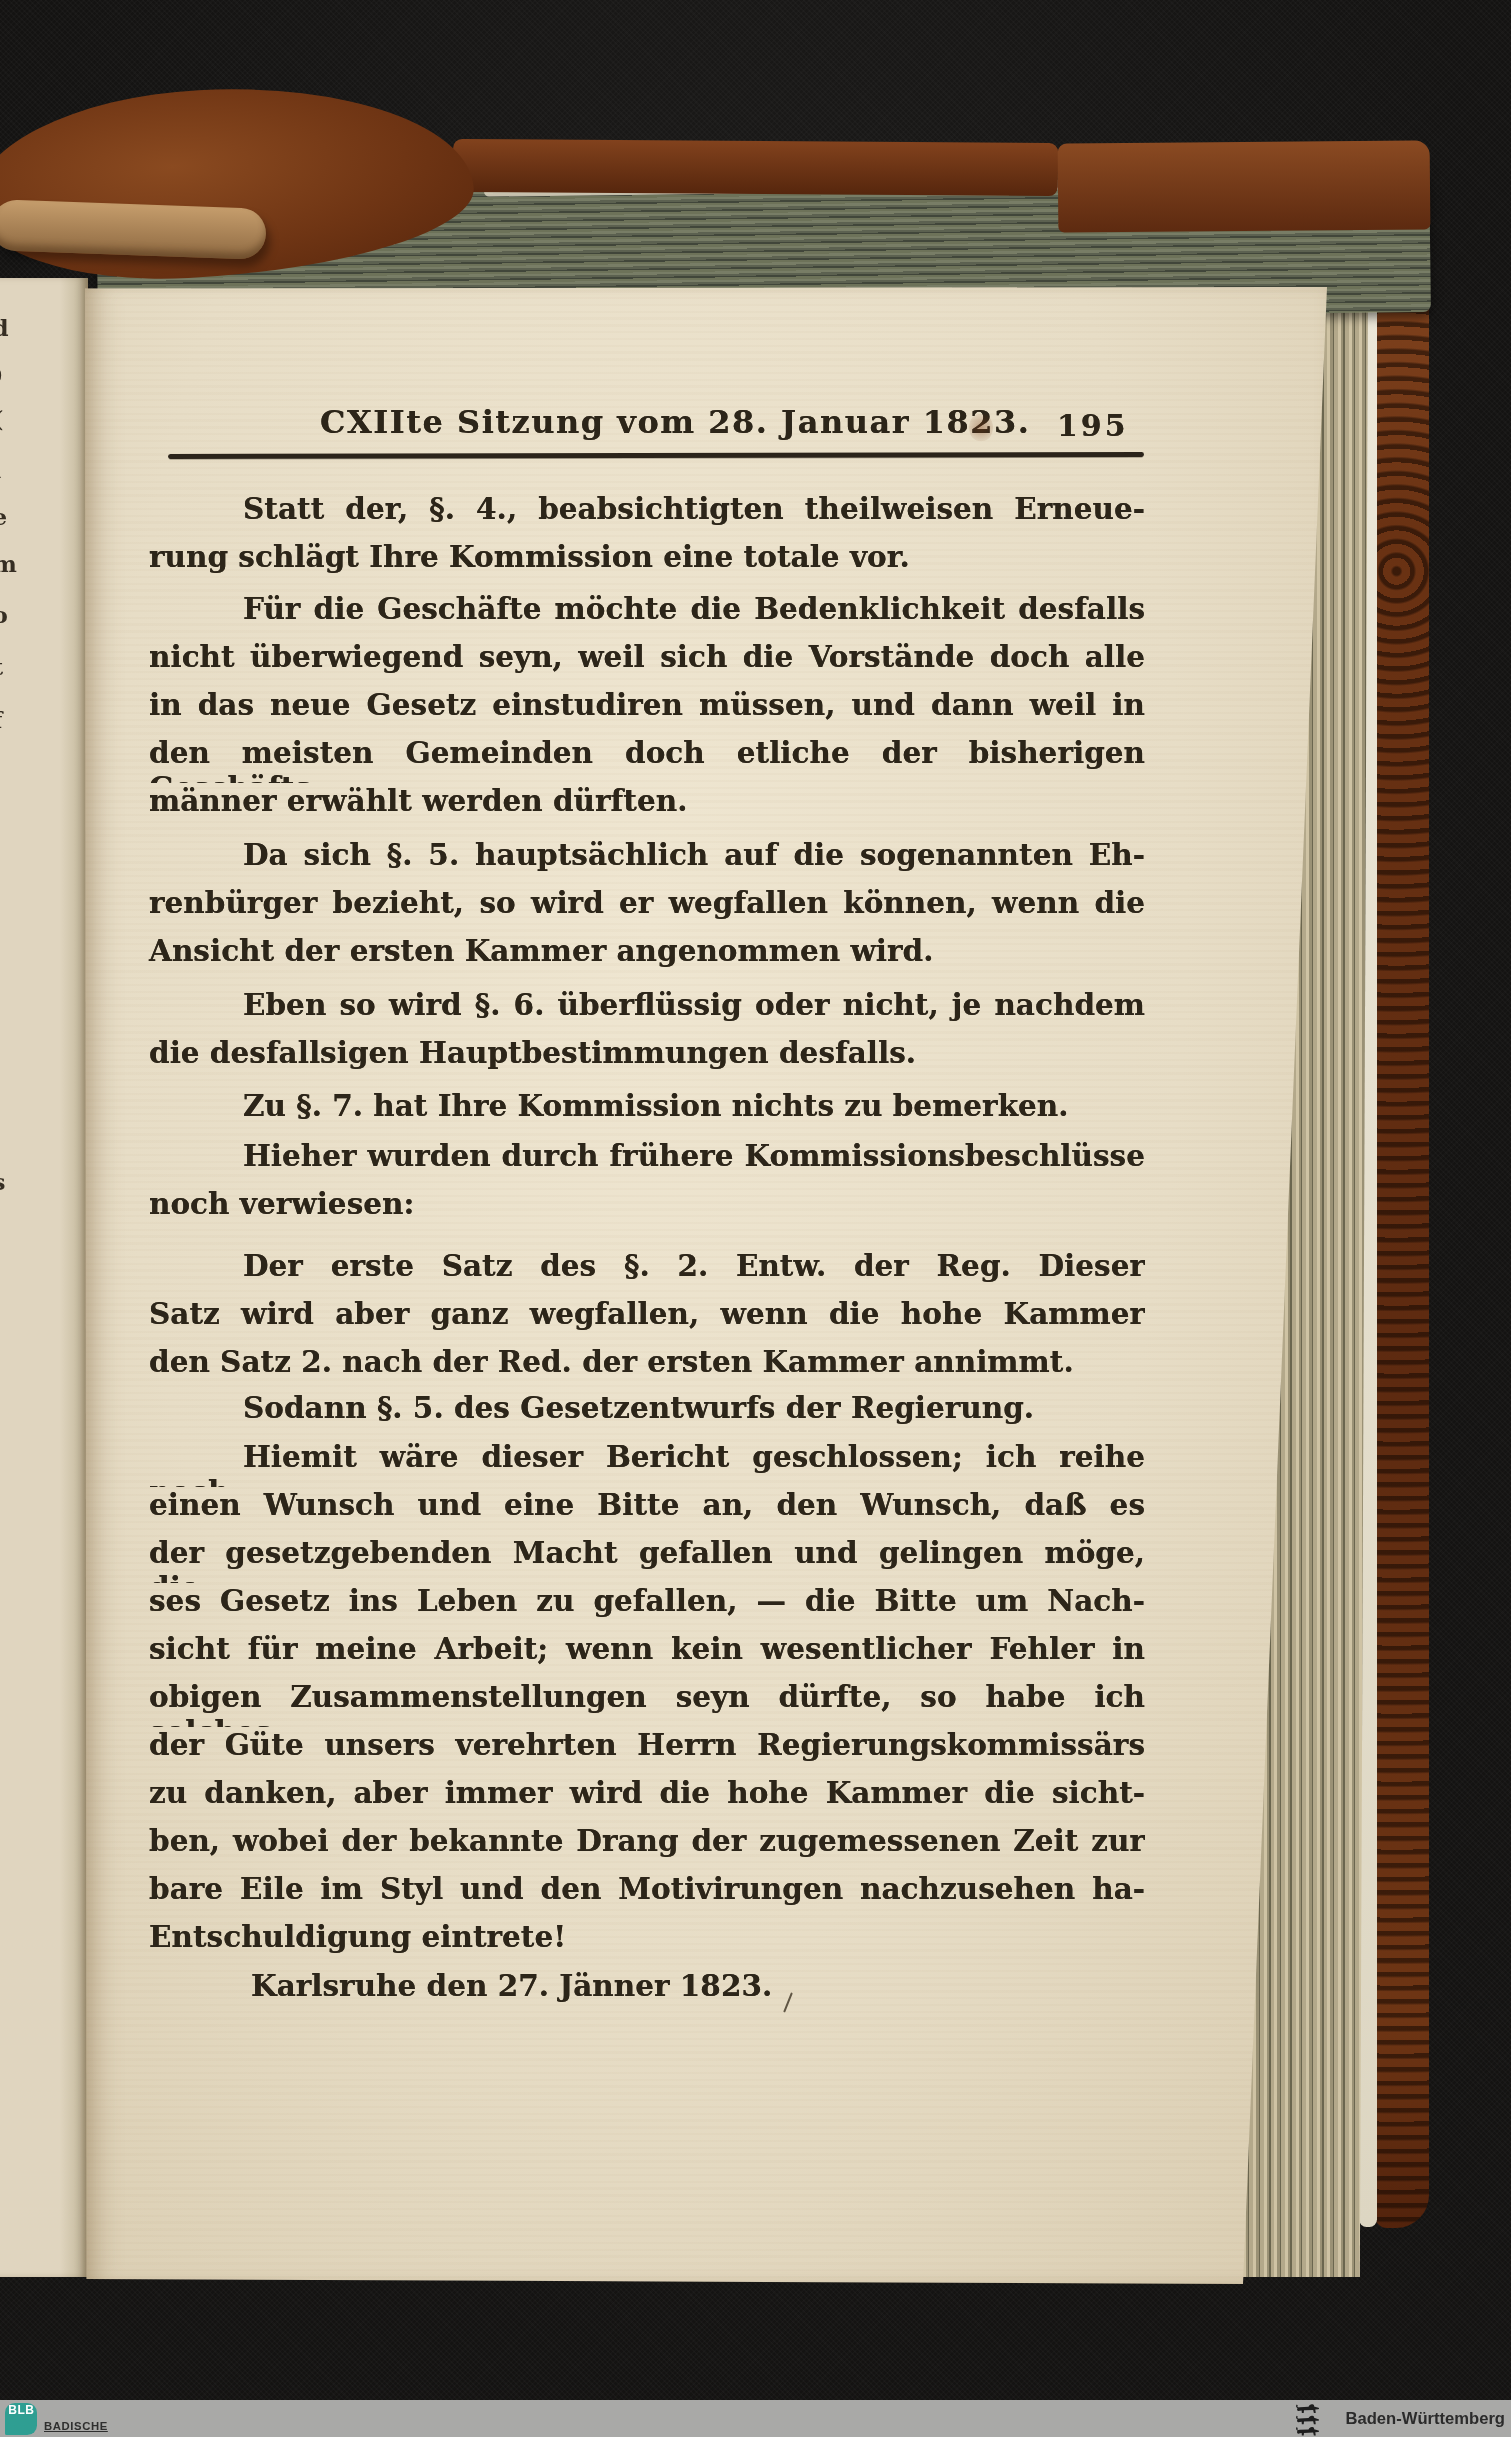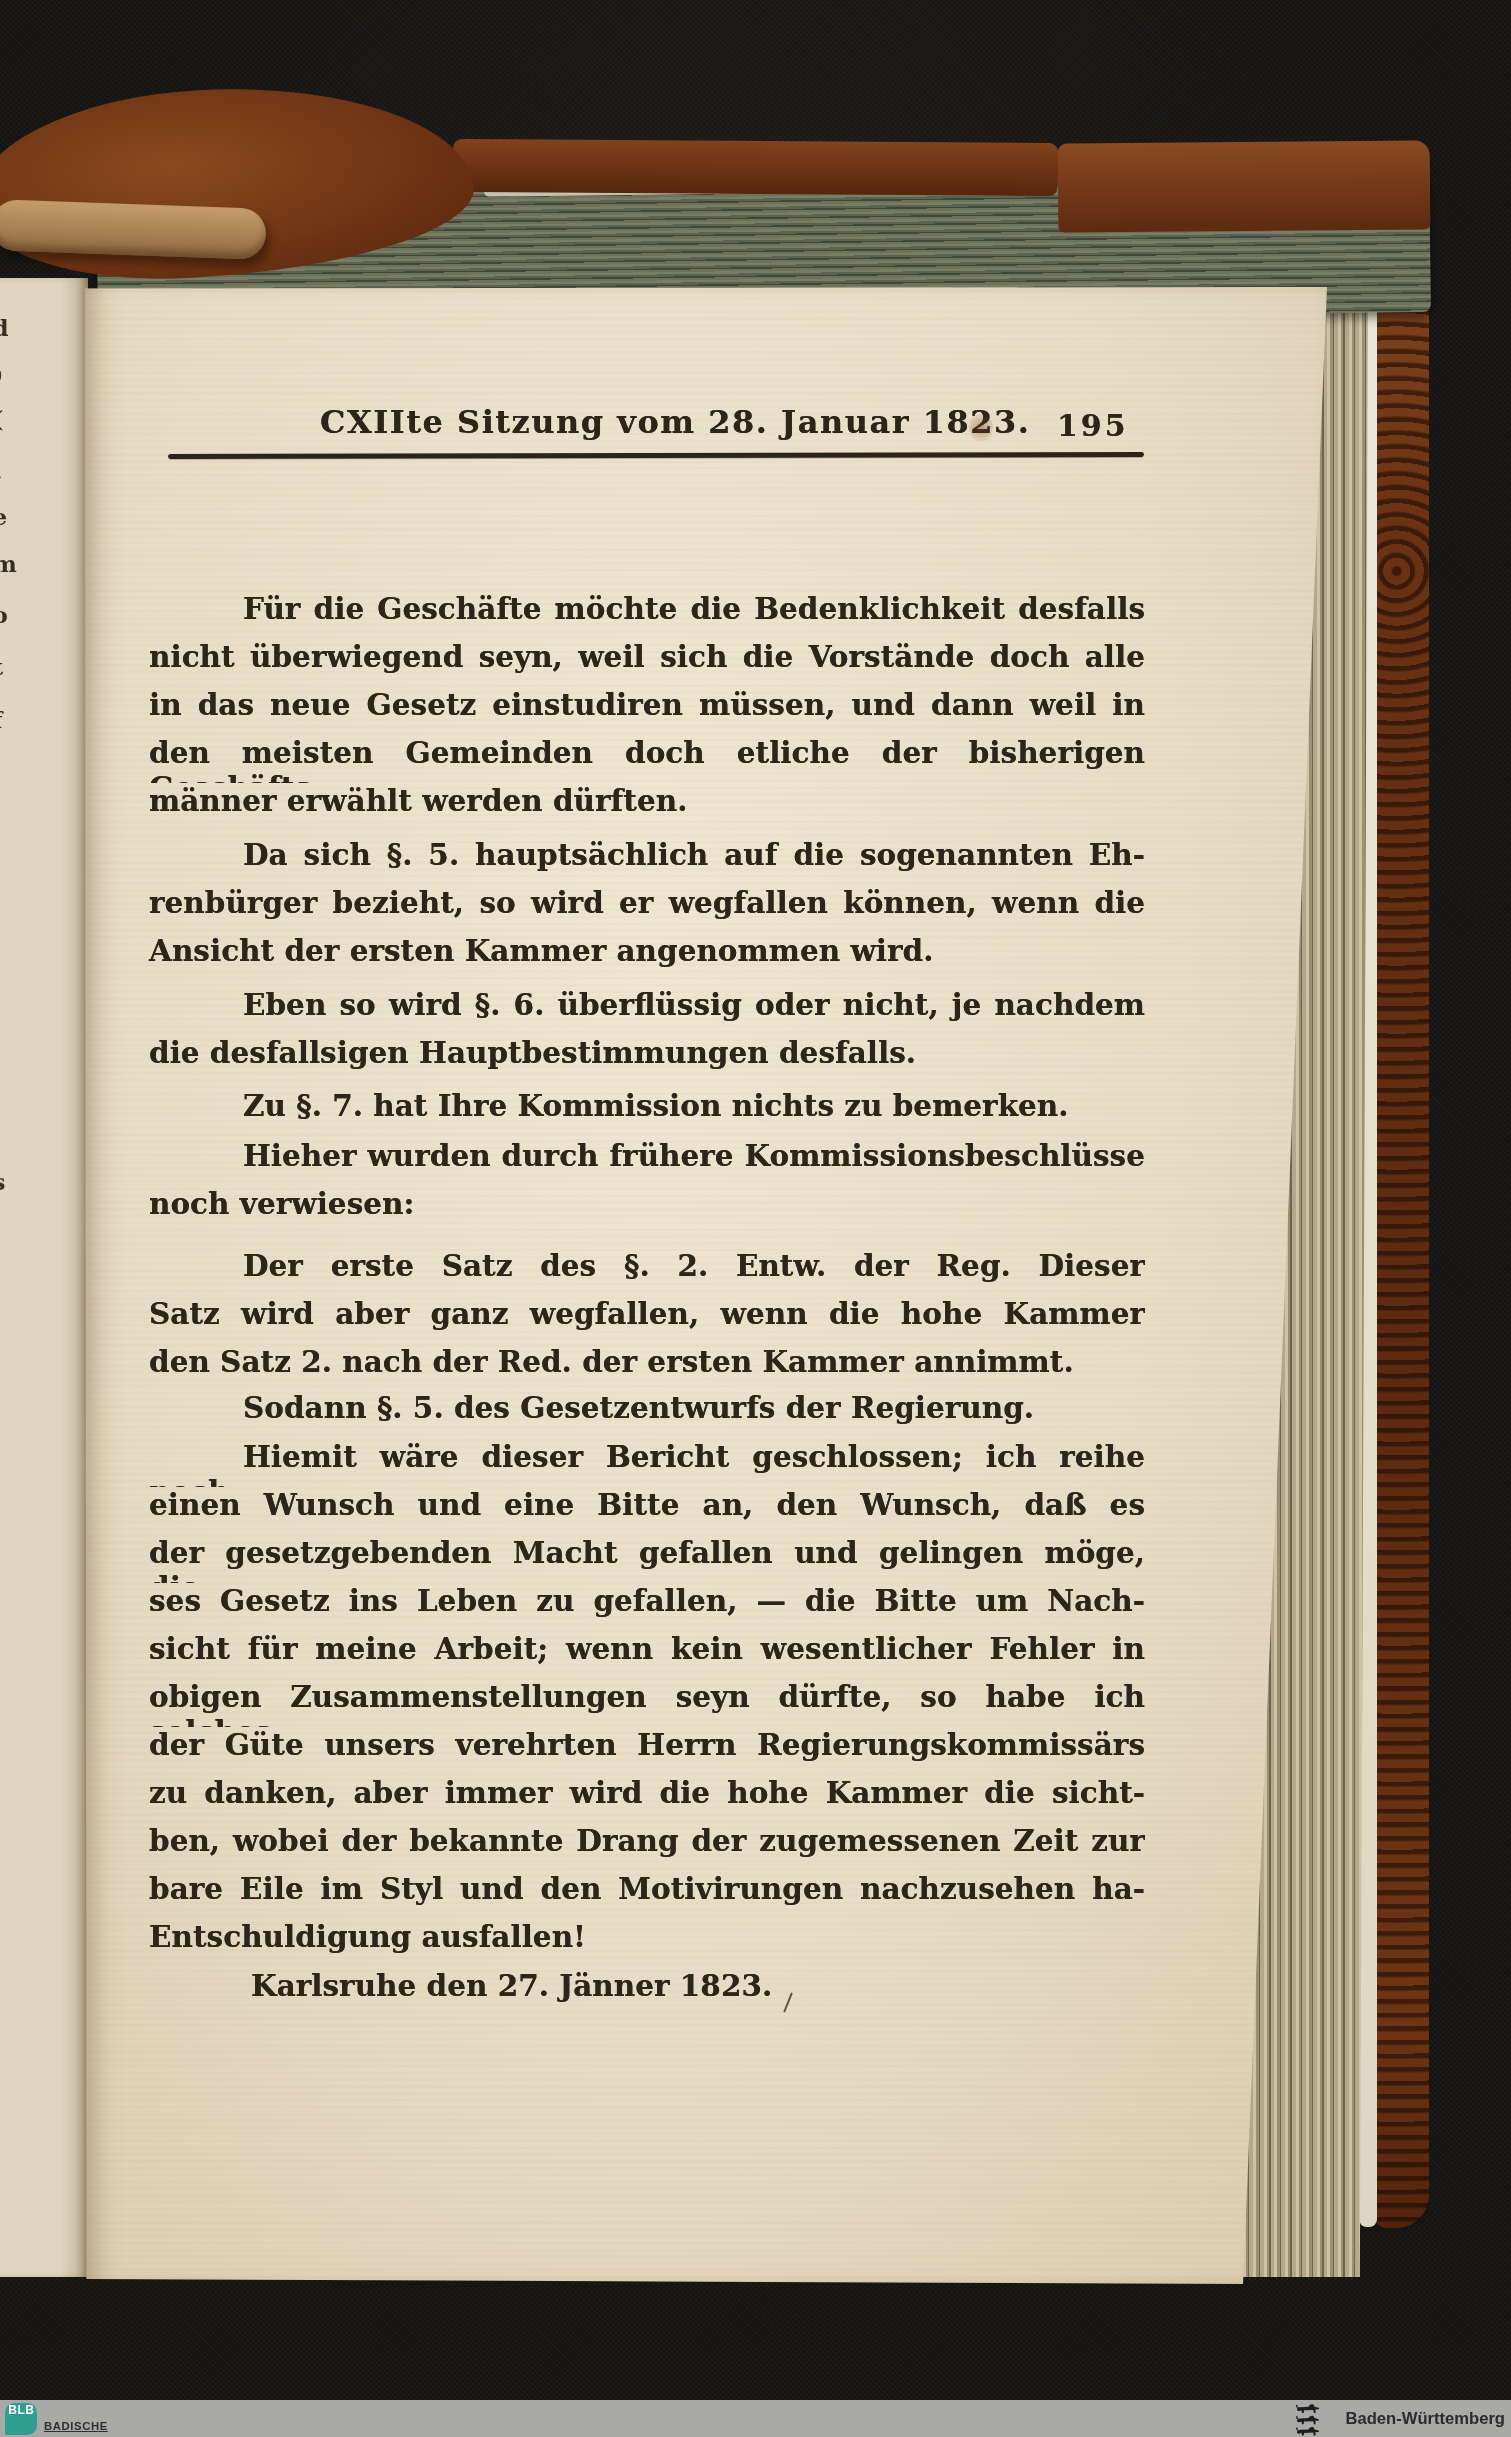--- a/index.html
+++ b/index.html
@@ -108,20 +108,24 @@
   </div>
 
   <div class="abs page"></div>
 
   <div class="abs ink hdr-title">CXIIte Sitzung vom 28. Januar 1823.</div>
   <div class="abs ink hdr-num">195</div>
   <div class="abs rule"></div>
   <div class="abs stain"></div>
   <div class="abs speck-slash"></div>
 
+  <div class="par" style="top:491px">
+    <div class="ln j ind">Statt der, §. 4., beabsichtigten theilweisen Erneue-</div>
+    <div class="ln">rung schlägt Ihre Kommission eine totale vor.</div>
+  </div>
   <div class="par" style="top:591px">
     <div class="ln j ind">Für die Geschäfte möchte die Bedenklichkeit desfalls</div>
     <div class="ln j">nicht überwiegend seyn, weil sich die Vorstände doch alle</div>
     <div class="ln j">in das neue Gesetz einstudiren müssen, und dann weil in</div>
     <div class="ln j">den meisten Gemeinden doch etliche der bisherigen Geschäfts-</div>
     <div class="ln">männer erwählt werden dürften.</div>
   </div>
   <div class="par" style="top:837px">
     <div class="ln j ind">Da sich §. 5. hauptsächlich auf die sogenannten Eh-</div>
     <div class="ln j">renbürger bezieht, so wird er wegfallen können, wenn die</div>
@@ -150,21 +154,21 @@
     <div class="ln j ind">Hiemit wäre dieser Bericht geschlossen; ich reihe noch</div>
     <div class="ln j">einen Wunsch und eine Bitte an, den Wunsch, daß es</div>
     <div class="ln j">der gesetzgebenden Macht gefallen und gelingen möge, die-</div>
     <div class="ln j">ses Gesetz ins Leben zu gefallen, — die Bitte um Nach-</div>
     <div class="ln j">sicht für meine Arbeit; wenn kein wesentlicher Fehler in</div>
     <div class="ln j">obigen Zusammenstellungen seyn dürfte, so habe ich solches</div>
     <div class="ln j">der Güte unsers verehrten Herrn Regierungskommissärs</div>
     <div class="ln j">zu danken, aber immer wird die hohe Kammer die sicht-</div>
     <div class="ln j">ben, wobei der bekannte Drang der zugemessenen Zeit zur</div>
     <div class="ln j">bare Eile im Styl und den Motivirungen nachzusehen ha-</div>
-    <div class="ln">Entschuldigung ausfallen!</div>
+    <div class="ln">Entschuldigung eintrete!</div>
   </div>
   <div class="abs ink dateline">Karlsruhe den 27. Jänner 1823.</div>
 
   <div class="abs footer-bar">
     <div class="blb-badge">
       <span>BLB</span>
     </div>
     <div class="lib-name">
       <div>BADISCHE</div>
       <div>LANDESBIBLIOTHEK</div>

